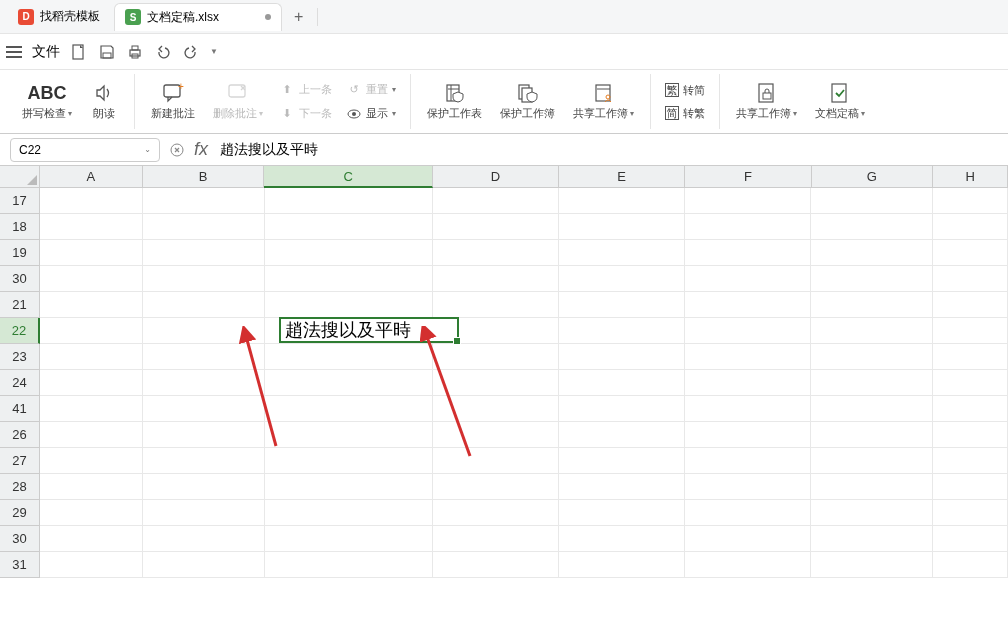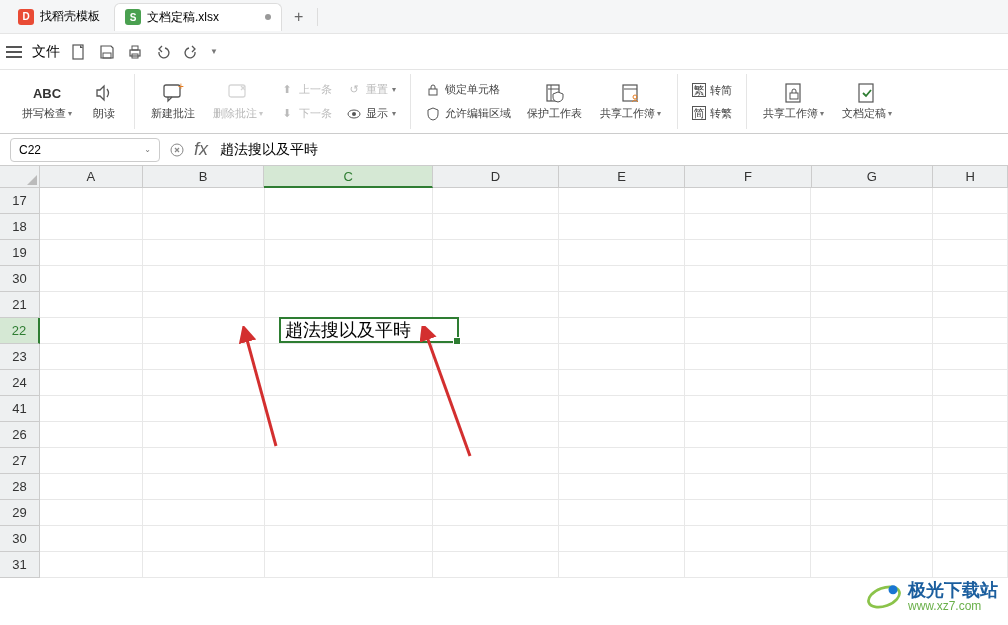--- a/index.html
+++ b/index.html
@@ -131,21 +131,21 @@
           <path d="M9 2 L12 5 L9 8" fill="none" stroke="#555" stroke-width="1.3"></path>
         </svg>
       </span>
     <span class="dd">▼</span>
   </div>
 </div>
 
 <div class="ribbon">
   <div class="ribbon-group">
     <div class="ribbon-btn">
-      <div class="ribbon-btn-icon" style="font-size:13px;font-weight:bold;color:#333;">ABC</div>
+      <div class="ribbon-btn-icon" style="font-size:18px;font-weight:bold;color:#333;">ABC</div>
       <div class="ribbon-btn-label">
           <span>拼写检查</span>
           <span class="dd">▾</span>
         </div>
     </div>
     <div class="ribbon-btn">
       <div class="ribbon-btn-icon">
           <svg width="20" height="20" viewBox="0 0 20 20">
             <path d="M3 7 L6 7 L10 3 L10 17 L6 13 L3 13 Z" fill="none" stroke="#555" stroke-width="1.3"></path>
             <path d="M13 6 Q16 10 13 14" fill="none" stroke="#555" stroke-width="1.3"></path>
@@ -201,48 +201,39 @@
               <circle cx="7" cy="7" r="2" fill="#555"></circle>
             </svg>
           </span>
           <span>显示</span>
           <span class="dd">▾</span>
         </div>
     </div>
   </div>
 
   <div class="ribbon-group">
-    <div class="ribbon-small-col">
-      <div class="ribbon-small">
-          <span class="sm-icon">
-            <svg width="14" height="14" viewBox="0 0 14 14">
-              <rect x="3" y="6" width="8" height="6" fill="none" stroke="#555"></rect>
-              <path d="M5 6 L5 4 A2 2 0 0 1 9 4 L9 6" fill="none" stroke="#555"></path>
-            </svg>
-          </span>
-          <span>锁定单元格</span>
-        </div>
-      <div class="ribbon-small">
-          <span class="sm-icon">
-            <svg width="14" height="14" viewBox="0 0 14 14">
-              <path d="M7 1 L12 3 L12 7 Q12 12 7 13 Q2 12 2 7 L2 3 Z" fill="none" stroke="#555"></path>
-            </svg>
-          </span>
-          <span>允许编辑区域</span>
-        </div>
-    </div>
     <div class="ribbon-btn">
       <div class="ribbon-btn-icon">
           <svg width="22" height="22" viewBox="0 0 22 22">
             <rect x="3" y="3" width="12" height="16" fill="none" stroke="#555" stroke-width="1.2"></rect>
             <path d="M4 7 L15 7 M7 3 L7 19" stroke="#555"></path>
             <path d="M14 10 L19 12 L19 15 Q19 19 14 20 Q9 19 9 15 L9 12 Z" fill="#fff" stroke="#555"></path>
           </svg>
         </div>
       <div class="ribbon-btn-label">保护工作表</div>
+    </div>
+    <div class="ribbon-btn">
+      <div class="ribbon-btn-icon">
+          <svg width="22" height="22" viewBox="0 0 22 22">
+            <rect x="2" y="3" width="10" height="14" fill="none" stroke="#555" stroke-width="1.2"></rect>
+            <rect x="5" y="6" width="10" height="14" fill="#fff" stroke="#555" stroke-width="1.2"></rect>
+            <path d="M15 10 L20 12 L20 15 Q20 19 15 20 Q10 19 10 15 L10 12 Z" fill="#fff" stroke="#555"></path>
+          </svg>
+        </div>
+      <div class="ribbon-btn-label">保护工作簿</div>
     </div>
     <div class="ribbon-btn">
       <div class="ribbon-btn-icon">
           <svg width="22" height="22" viewBox="0 0 22 22">
             <rect x="3" y="3" width="14" height="16" fill="none" stroke="#555" stroke-width="1.2"></rect>
             <path d="M4 7 L17 7" stroke="#555"></path>
             <circle cx="15" cy="15" r="2" fill="none" stroke="#e67e22"></circle>
             <path d="M12 20 Q15 16 18 20" fill="none" stroke="#e67e22"></path>
           </svg>
         </div>
@@ -505,23 +496,13 @@
     </svg>
   <svg class="arrow" style="left:420px;top:160px;" width="70" height="140">
       <defs>
         <marker id="ah2" markerWidth="10" markerHeight="10" refX="2" refY="3" orient="auto">
           <path d="M0 0 L6 3 L0 6 Z" fill="#d32f2f"></path>
         </marker>
       </defs>
       <line x1="50" y1="130" x2="6" y2="8" stroke="#d32f2f" stroke-width="3" marker-end="url(#ah2)"></line>
     </svg>
 
-  <div class="watermark">
-    <svg class="wm-logo" viewBox="0 0 40 40">
-        <ellipse cx="20" cy="20" rx="18" ry="10" fill="none" stroke="#8bc34a" stroke-width="3" transform="rotate(-20 20 20)"></ellipse>
-        <circle cx="30" cy="12" r="5" fill="#1976d2"></circle>
-      </svg>
-    <div class="wm-text">
-      <span class="wm-title">极光下载站</span>
-      <span class="wm-url">www.xz7.com</span>
-    </div>
-  </div>
 </div>
 
 </body></html>

